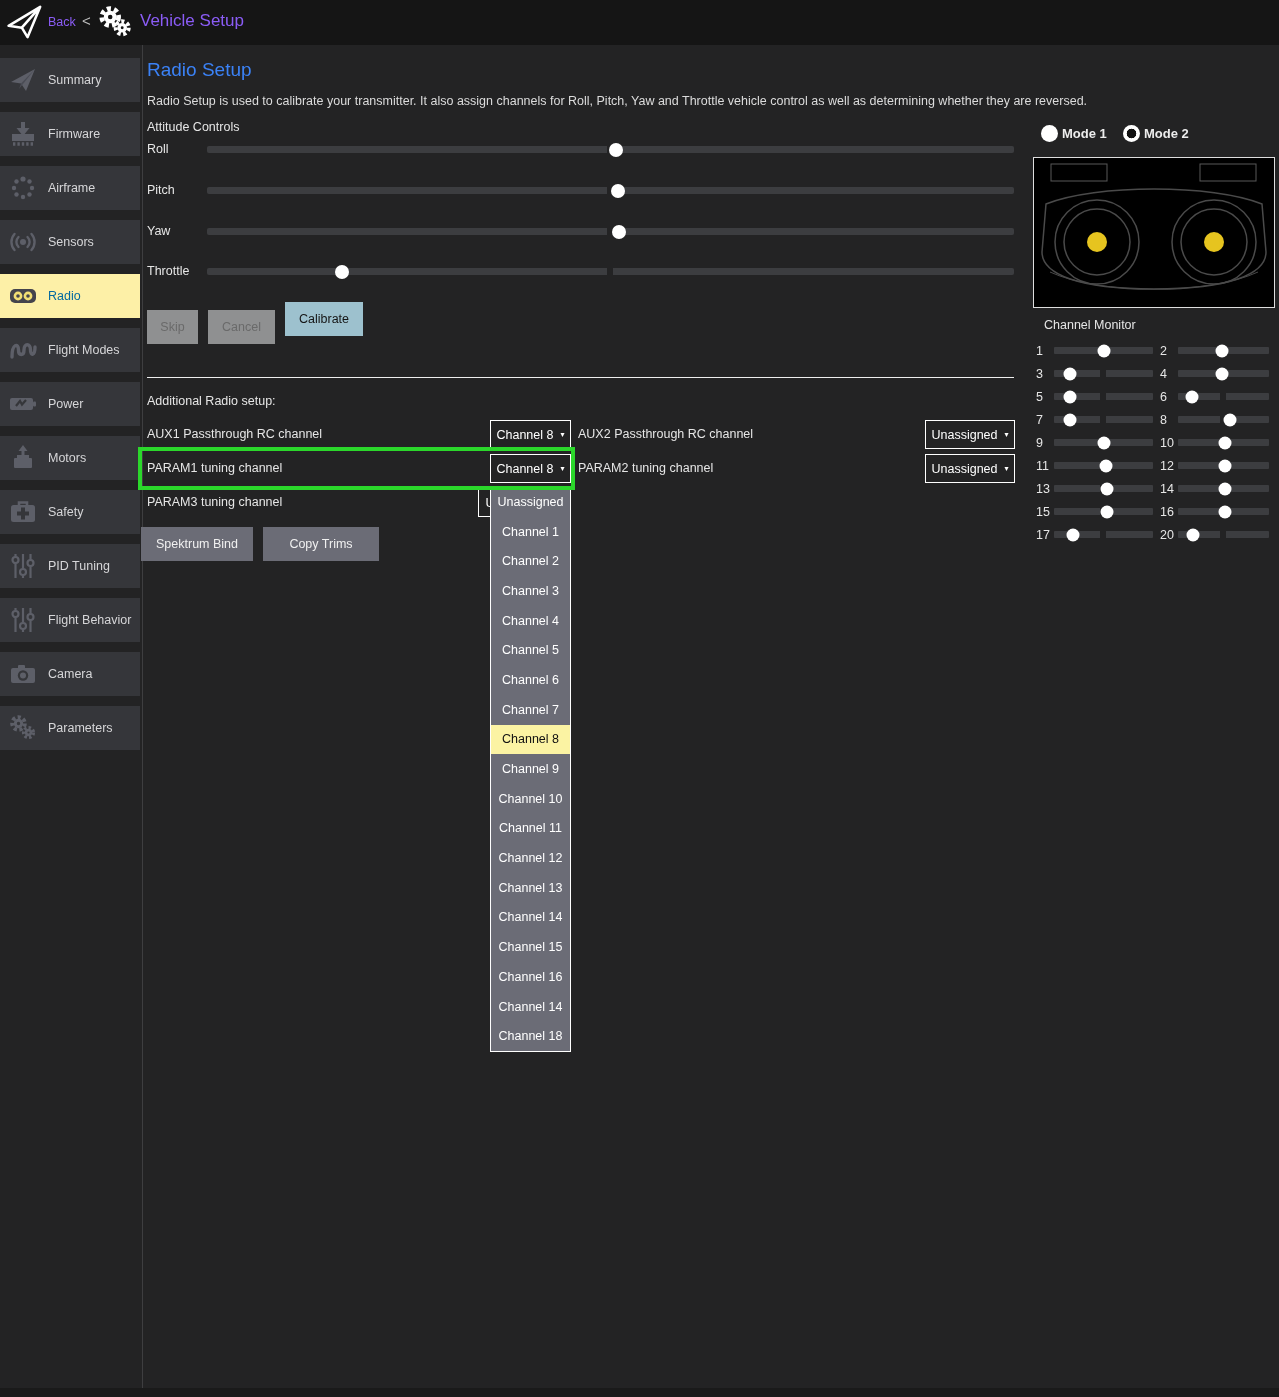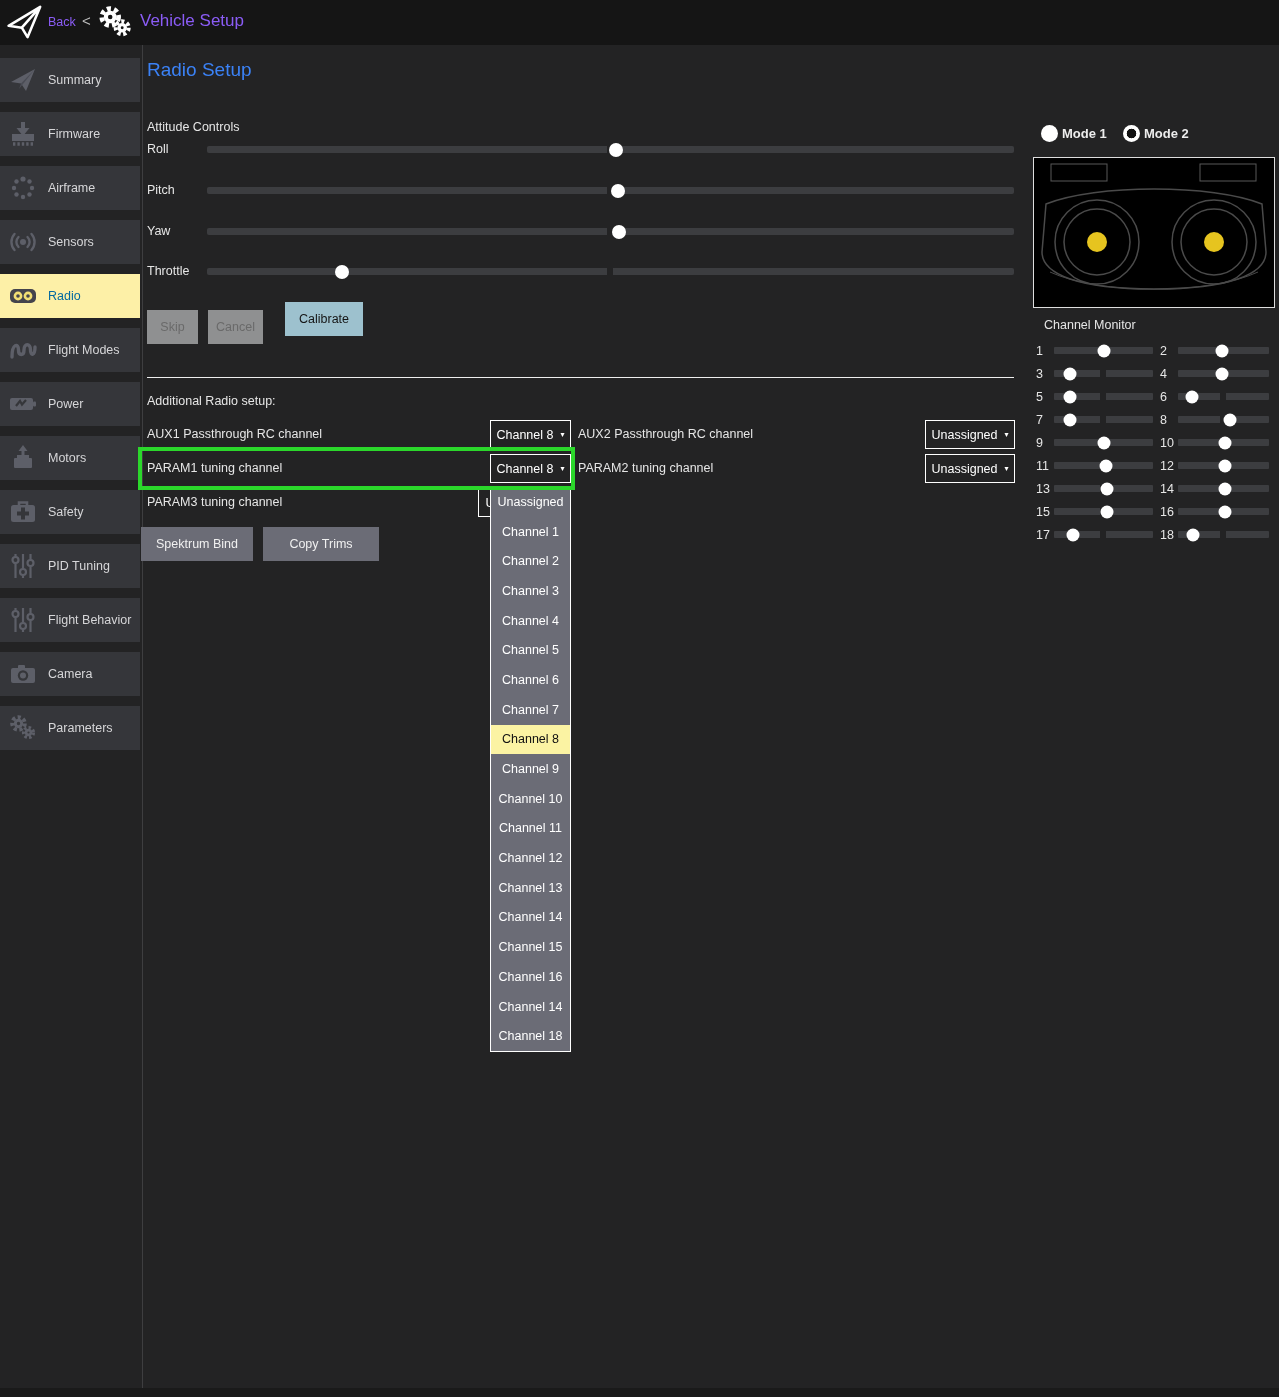--- a/index.html
+++ b/index.html
@@ -236,20 +236,21 @@
           <circle cx="10.5" cy="10.5" r="3.2" stroke-width="3"></circle>
           <circle cx="20.5" cy="19.5" r="5" stroke-width="3.2" stroke-dasharray="2.5 2.1"></circle>
           <circle cx="20.5" cy="19.5" r="2.4" stroke-width="2.6"></circle>
         </g>
       </svg>
       <span class="s-label">Parameters</span>
     </div>
   </div>
 
   <div class="abs h1" style="left:147px;top:59px">Radio Setup</div>
+  <div class="abs lbl-dim" style="left:147px;top:94px;width:960px;white-space:nowrap">Radio Setup is used to calibrate your transmitter. It also assign channels for Roll, Pitch, Yaw and Throttle vehicle control as well as determining whether they are reversed.</div>
   <div class="abs lbl" style="left:147px;top:120px">Attitude Controls</div>
 
   <span class="abs lbl" style="left:147px;top:142px">Roll</span>
   <div class="slider-track" style="left:207px;top:146px;width:807px">
     <div class="handle" style="left: 50.7%;"></div>
   </div>
 
   <span class="abs lbl" style="left:147px;top:183px">Pitch</span>
   <div class="slider-track" style="left:207px;top:187px;width:807px">
     <div class="handle" style="left: 50.9%;"></div>
@@ -259,21 +260,21 @@
   <div class="slider-track" style="left:207px;top:228px;width:807px">
     <div class="handle" style="left: 51.1%;"></div>
   </div>
 
   <span class="abs lbl" style="left:147px;top:264px">Throttle</span>
   <div class="slider-track" style="left:207px;top:268px;width:807px">
     <div class="handle" style="left: 16.7%;"></div>
   </div>
 
   <button class="btn btn-disabled" style="left:147px;top:310px;width:51px">Skip</button>
-  <button class="btn btn-disabled" style="left:208px;top:310px;width:55px">Cancel</button>
+  <button class="btn btn-disabled" style="left:208px;top:310px;width:67px">Cancel</button>
   <button class="btn btn-primary" style="left:285px;top:302px;width:78px">Calibrate</button>
 
   <div class="separator" style="left:147px;top:377px;width:867px"></div>
 
   <div class="abs lbl" style="left:147px;top:394px">Additional Radio setup:</div>
 
   <span class="abs lbl" style="left:147px;top:427px">AUX1 Passthrough RC channel</span>
   <div class="combo" style="left:490px;top:420px;width:81px">
     <span>Channel 8</span>
     <span class="caret">▾</span>
@@ -453,20 +454,20 @@
           <div class="ch-dot" style="left: 52%;"></div>
         </div>
       </div>
     <div class="ch-cell">
         <span class="ch-num">17</span>
         <div class="ch-bar">
           <div class="ch-dot" style="left: 19%;"></div>
         </div>
       </div>
     <div class="ch-cell">
-        <span class="ch-num">18</span>
+        <span class="ch-num">20</span>
         <div class="ch-bar">
           <div class="ch-dot" style="left: 16%;"></div>
         </div>
       </div>
   </div>
 
 </div>
 
 </body></html>

